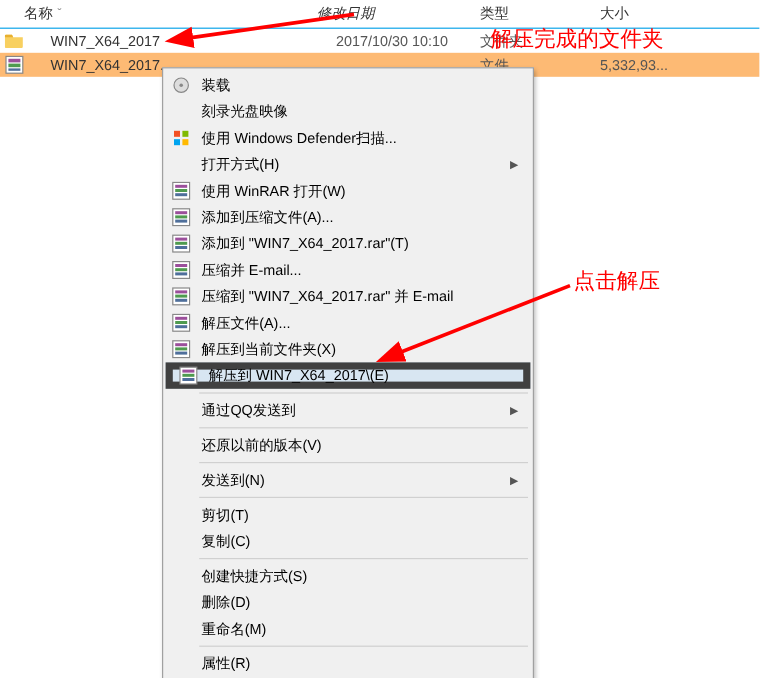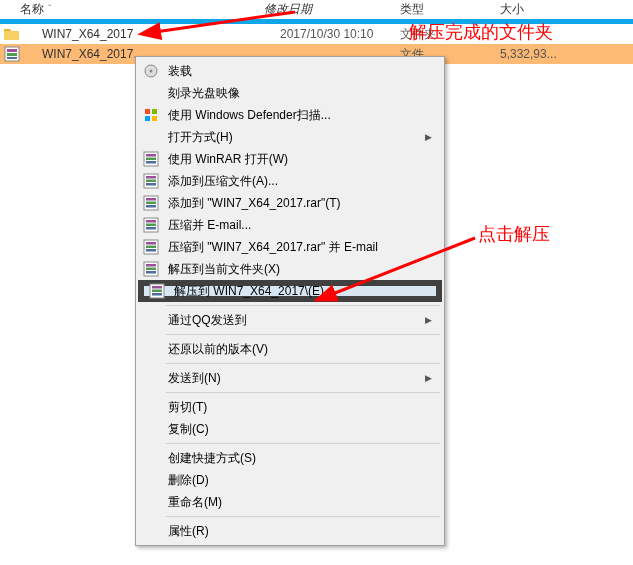--- a/index.html
+++ b/index.html
@@ -9,21 +9,21 @@
     background: #fff;
     width: 633px;
     height: 565px;
     position: relative;
     overflow: hidden;
   }
   .header-row {
     display: flex;
     align-items: center;
     height: 24px;
-    border-bottom: 5px solid #0ea5e9;
+    border-bottom: 1px solid #0ea5e9;
     padding-left: 12px;
     color: #333;
     position: relative;
   }
   .header-col { position: absolute; }
   .col-name { left: 20px; }
   .col-date { left: 264px; font-style: italic; }
   .col-type { left: 400px; }
   .col-size { left: 500px; }
   .sort-arrow { position: absolute; left: 48px; color: #888; font-size: 10px; }
@@ -239,20 +239,31 @@
     </div>
     <div class="menu-item">
       <span class="menu-icon">
         <svg width="16" height="16" viewBox="0 0 16 16">
           <rect x="1" y="1" width="14" height="14" fill="#fff" stroke="#888"></rect>
           <rect x="3" y="3" width="10" height="2.5" fill="#9b4f9b"></rect>
           <rect x="3" y="6.5" width="10" height="2.5" fill="#4f9b4f"></rect>
           <rect x="3" y="10" width="10" height="2.5" fill="#4f6f9b"></rect>
         </svg>
       </span>
+      <span class="menu-text">解压文件(A)...</span>
+    </div>
+    <div class="menu-item">
+      <span class="menu-icon">
+        <svg width="16" height="16" viewBox="0 0 16 16">
+          <rect x="1" y="1" width="14" height="14" fill="#fff" stroke="#888"></rect>
+          <rect x="3" y="3" width="10" height="2.5" fill="#9b4f9b"></rect>
+          <rect x="3" y="6.5" width="10" height="2.5" fill="#4f9b4f"></rect>
+          <rect x="3" y="10" width="10" height="2.5" fill="#4f6f9b"></rect>
+        </svg>
+      </span>
       <span class="menu-text">解压到当前文件夹(X)</span>
     </div>
     <div class="menu-item highlight">
       <span class="menu-icon">
         <svg width="16" height="16" viewBox="0 0 16 16">
           <rect x="1" y="1" width="14" height="14" fill="#fff" stroke="#888"></rect>
           <rect x="3" y="3" width="10" height="2.5" fill="#9b4f9b"></rect>
           <rect x="3" y="6.5" width="10" height="2.5" fill="#4f9b4f"></rect>
           <rect x="3" y="10" width="10" height="2.5" fill="#4f6f9b"></rect>
         </svg>

